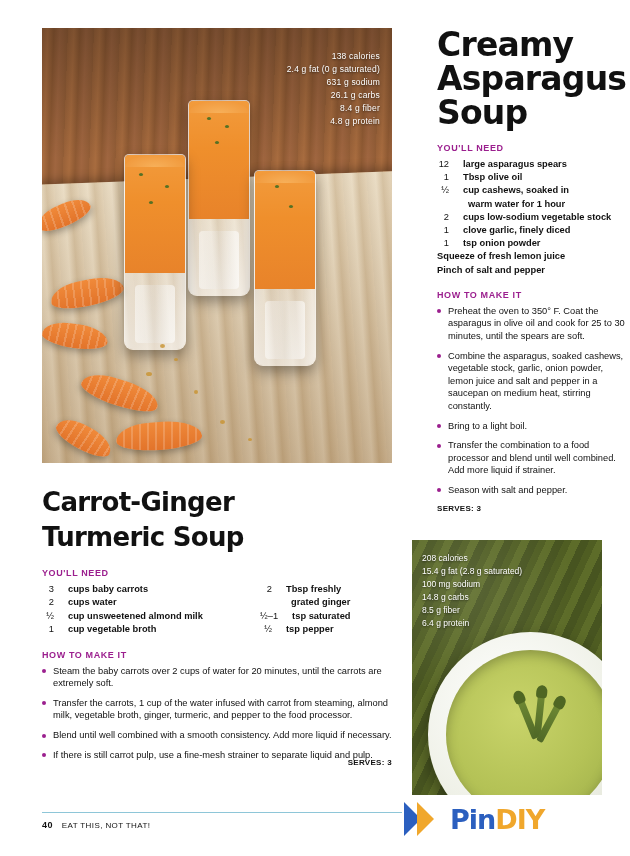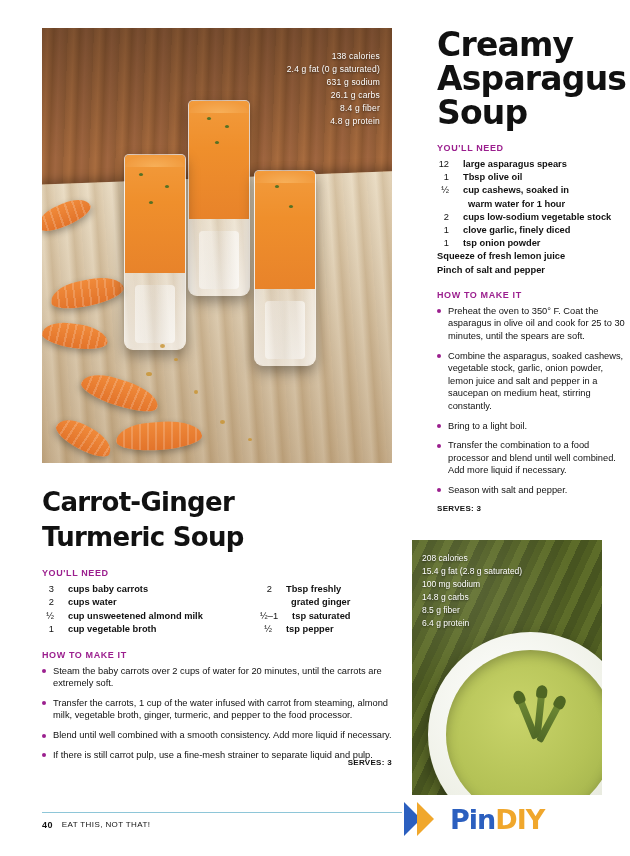--- a/index.html
+++ b/index.html
@@ -232,21 +232,21 @@
 
   
   .rule {
     position:absolute;
     left: 42px; top: 812px; width: 360px; height: 1px;
     background: #8ec6d8;
   }
   .footer {
     position:absolute;
     left: 42px; top: 820px;
-    display: flex; gap: 9px;
+    display: flex; align-items: center; gap: 9px;
     font-size: 8px; letter-spacing: .4px; color: #111;
   }
   .folio { font-weight: 700; font-size: 9px; }
 
   
   .watermark {
     position:absolute;
     left: 404px; top: 800px;
     display:flex; align-items:center; gap:6px;
   }
@@ -428,21 +428,21 @@
       </div>
       <div class="n">Squeeze of fresh lemon juice</div>
       <div class="n">Pinch of salt and pepper</div>
     </div>
 
     <div class="sec-head">HOW TO MAKE IT</div>
     <ul class="steps">
       <li>Preheat the oven to 350° F. Coat the asparagus in olive oil and cook for 25 to 30 minutes, until the spears are soft.</li>
       <li>Combine the asparagus, soaked cashews, vegetable stock, garlic, onion powder, lemon juice and salt and pepper in a saucepan on medium heat, stirring constantly.</li>
       <li>Bring to a light boil.</li>
-      <li>Transfer the combination to a food processor and blend until well combined. Add more liquid if necessary.</li>
+      <li>Transfer the combination to a food processor and blend until well combined. Add more liquid if strainer.</li>
       <li>Season with salt and pepper.</li>
     </ul>
     <div class="serves">SERVES: 3</div>
   </div>
 
   <div class="photo-asparagus">
     <div class="asp-bg"></div>
     <div class="bowl">
       <div class="bowl-inner">
         <div class="spear" style="left:78px; top:46px; transform:rotate(-22deg);"></div>

